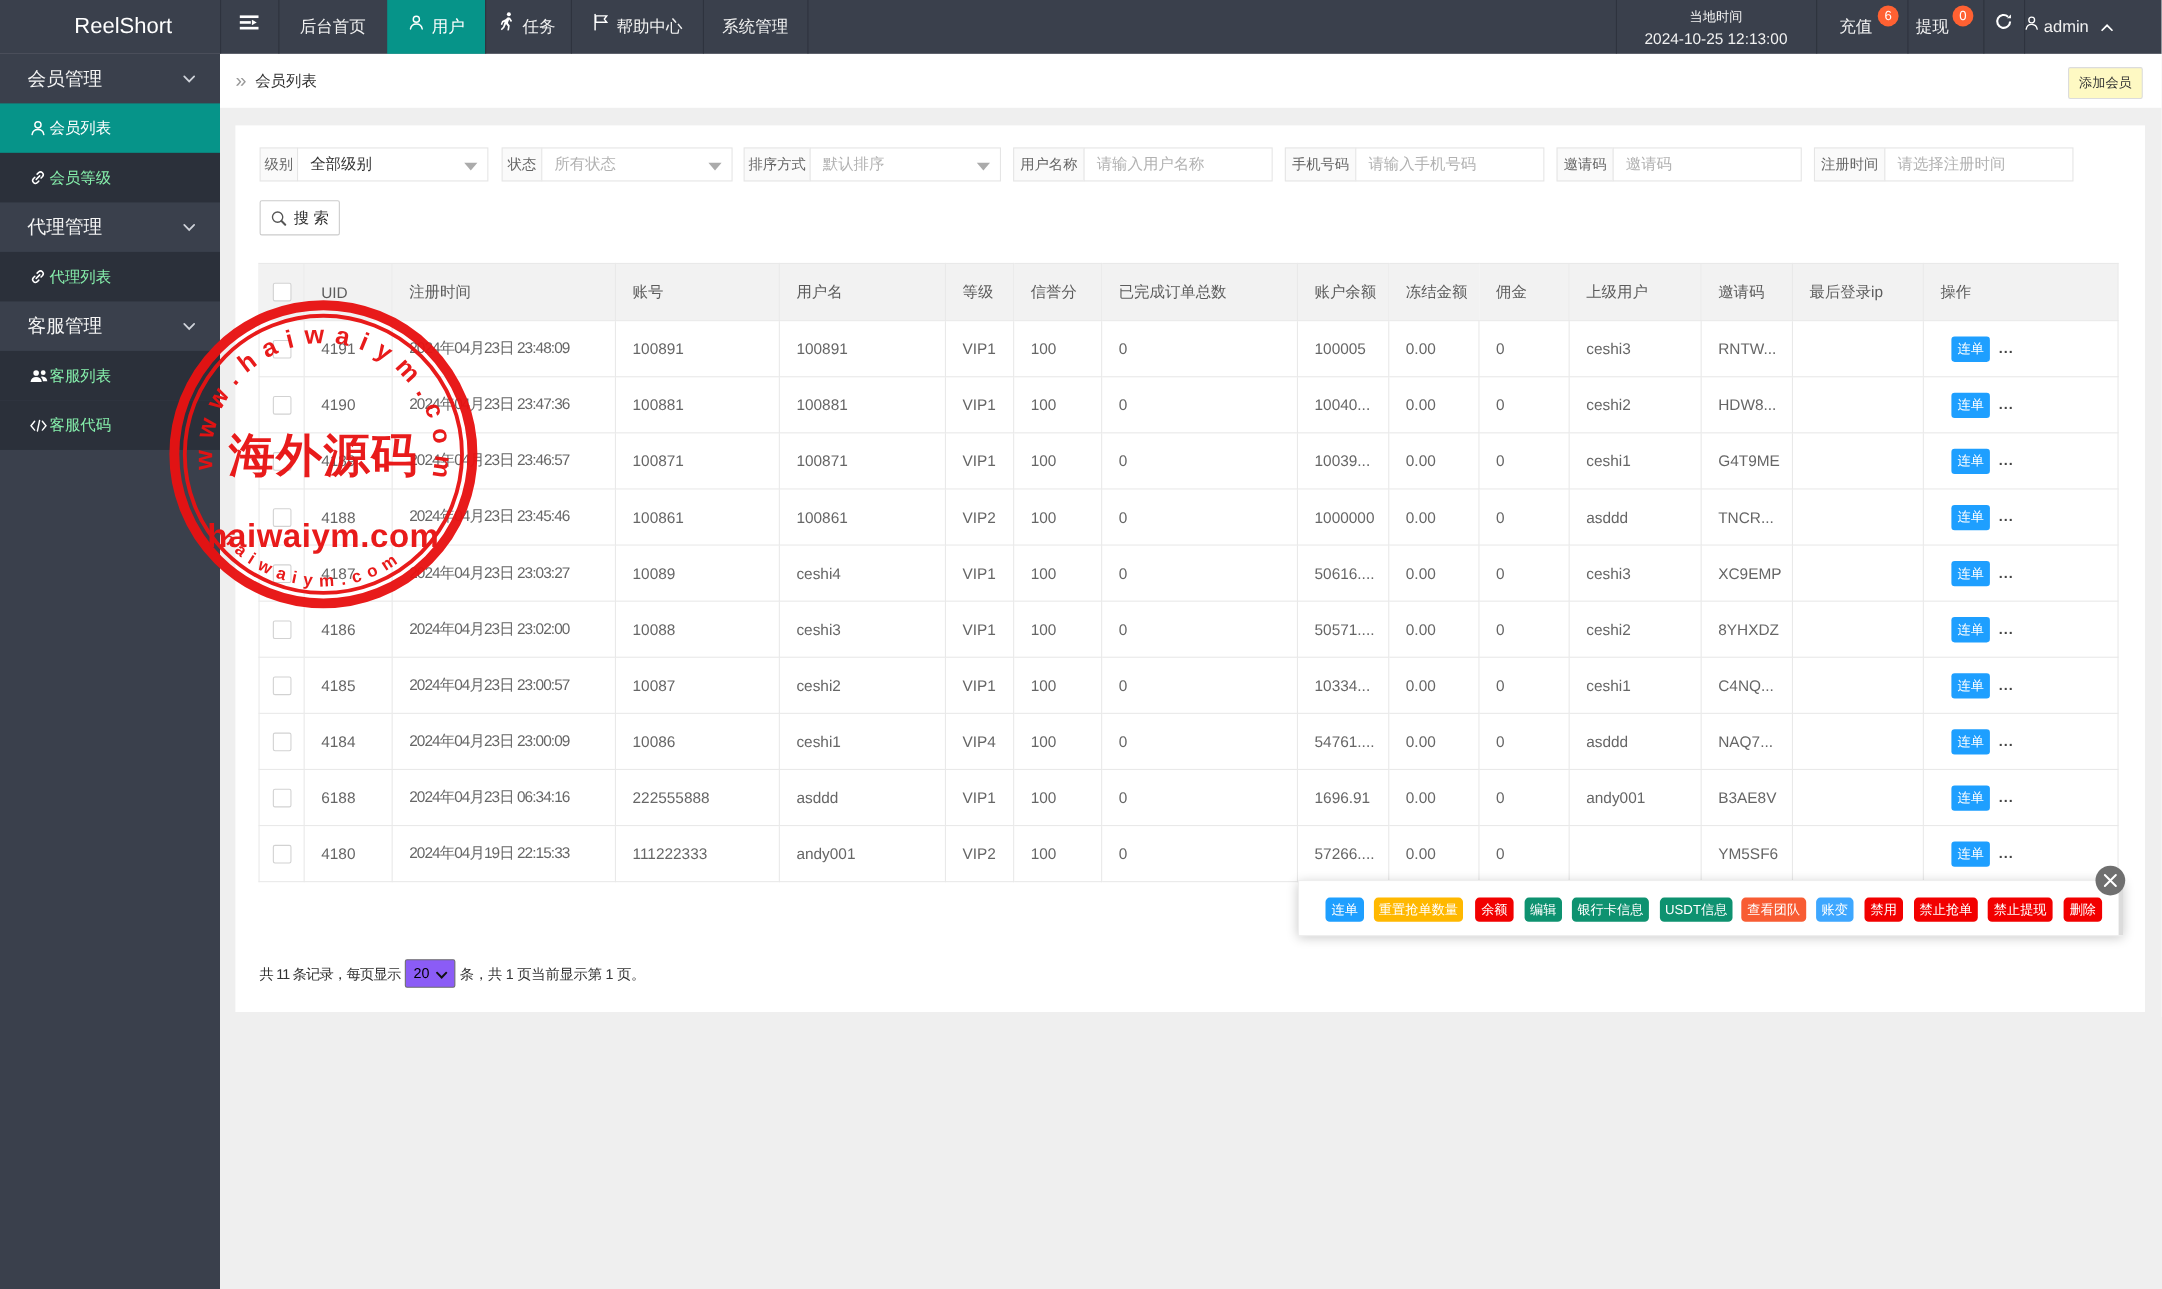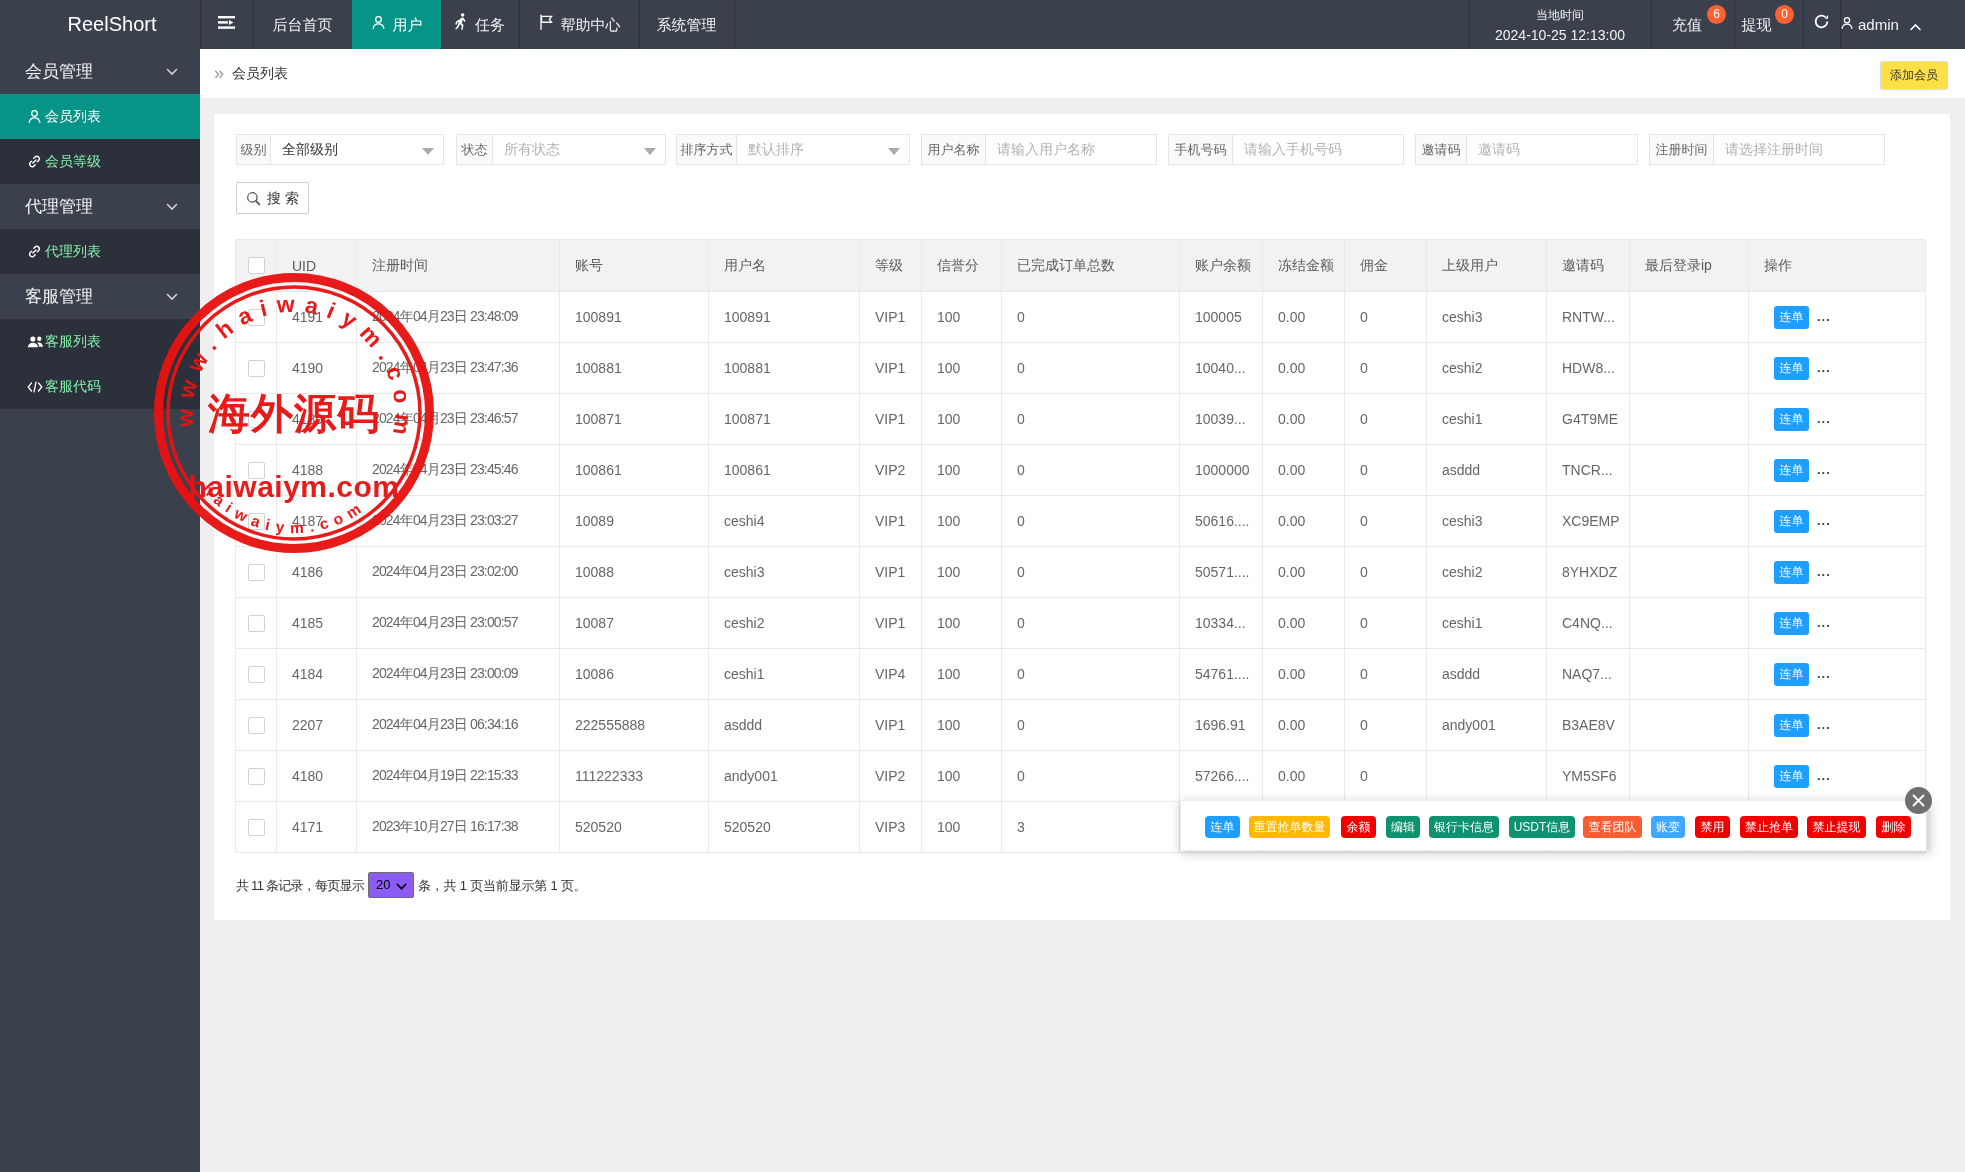--- a/index.html
+++ b/index.html
@@ -15,21 +15,21 @@
 #side{position:absolute;left:0;top:49px;width:200px;height:1123px;background:#3a404c;}
 .sgroup{position:relative;height:45px;line-height:45px;color:#f5f5f5;font-size:17px;padding-left:25px;}
 .sgroup .chev{position:absolute;right:22px;top:19px;line-height:0;}
 .ssub{position:relative;height:45px;line-height:45px;color:#86efac;font-size:14px;padding-left:45px;background:#2b303a;}
 .ssub .sic{position:absolute;left:27px;top:15px;line-height:0;}
 .ssub.on{background:#069489;color:#fff;}
 
 #crumb{position:absolute;left:200px;top:49px;width:1765px;height:49px;background:#fff;}
 #crumb .bc{position:absolute;left:14px;top:0;height:49px;line-height:49px;font-size:14px;color:#333;}
 #crumb .bc .gg{color:#999;font-size:18px;margin-right:8px;vertical-align:-1px;}
-#addbtn{position:absolute;left:1680px;top:12px;width:68px;height:29px;line-height:27px;text-align:center;background:#fde047;border:1px solid #dcdcdc;border-radius:2px;font-size:12px;color:#333;}
+#addbtn{position:absolute;left:1680px;top:12px;width:68px;height:29px;line-height:27px;text-align:center;background:#fef9c3;border:1px solid #dcdcdc;border-radius:2px;font-size:12px;color:#333;}
 
 #card{position:absolute;left:214px;top:114px;width:1736px;height:806px;background:#fff;}
 
 .flabel{position:absolute;height:31px;line-height:29px;text-align:center;background:#fafafa;border:1px solid #e5e5e5;font-size:13px;color:#666;}
 .ffield{position:absolute;height:31px;line-height:29px;background:#fff;border:1px solid #e5e5e5;font-size:14px;padding-left:11px;color:#333;}
 .ph{color:#b2b2b2;}
 .caret{position:absolute;right:9px;top:13px;width:0;height:0;border-left:6px solid transparent;border-right:6px solid transparent;border-top:7px solid #ababab;}
 #searchbtn{position:absolute;left:22px;top:68px;width:73px;height:32px;border:1px solid #ccc;border-radius:2px;background:#fff;font-size:14px;color:#333;text-align:center;line-height:30px;}
 #searchbtn svg{vertical-align:middle;margin-right:6px;margin-top:-2px;}
 
@@ -350,21 +350,21 @@
 <td>0</td>
 <td>asddd</td>
 <td>NAQ7...</td>
 <td></td>
 <td style="padding-left:25px;"><span class="lbtn">连单</span><span class="dots">...</span></td>
 </tr>
 <tr>
 <td style="padding-left:0;">
             <span class="cb"></span>
           </td>
-<td>2207</td>
+<td>6188</td>
 <td style="letter-spacing:-0.85px;">2024年04月23日 06:34:16</td>
 <td>222555888</td>
 <td>asddd</td>
 <td>VIP1</td>
 <td>100</td>
 <td>0</td>
 <td>1696.91</td>
 <td>0.00</td>
 <td>0</td>
 <td>andy001</td>
@@ -383,39 +383,20 @@
 <td>VIP2</td>
 <td>100</td>
 <td>0</td>
 <td>57266....</td>
 <td>0.00</td>
 <td>0</td>
 <td></td>
 <td>YM5SF6</td>
 <td></td>
 <td style="padding-left:25px;"><span class="lbtn">连单</span><span class="dots">...</span></td>
-</tr>
-<tr>
-<td style="padding-left:0;">
-            <span class="cb"></span>
-          </td>
-<td>4171</td>
-<td style="letter-spacing:-0.85px;">2023年10月27日 16:17:38</td>
-<td>520520</td>
-<td>520520</td>
-<td>VIP3</td>
-<td>100</td>
-<td>3</td>
-<td></td>
-<td></td>
-<td></td>
-<td></td>
-<td></td>
-<td></td>
-<td></td>
 </tr>
 </tbody>
     </table>
 <div id="pgn">
       <span class="pt" style="left:0;letter-spacing:-0.75px;">共 11 条记录，每页显示</span>
       <span class="sel">20<svg width="11" height="7" viewBox="0 0 11 7" fill="none" stroke="#111" stroke-width="1.8">
           <path d="M0.8 0.8L5.5 5.6l4.7-4.8"></path>
         </svg></span>
       <span class="pt" style="left:182px;">条，共 1 页当前显示第 1 页。</span>
     </div>

